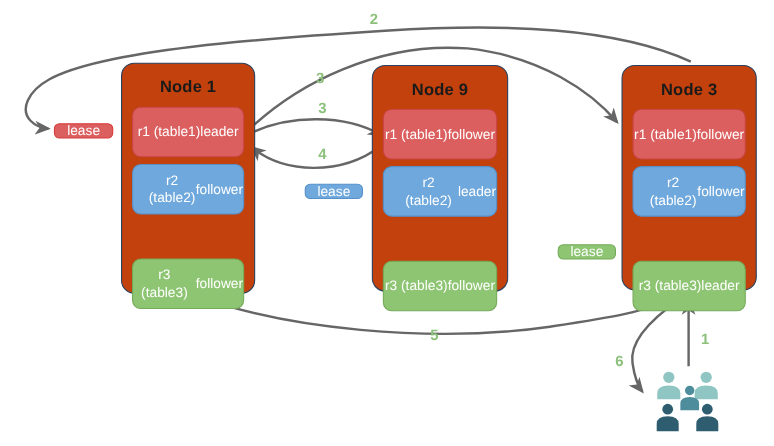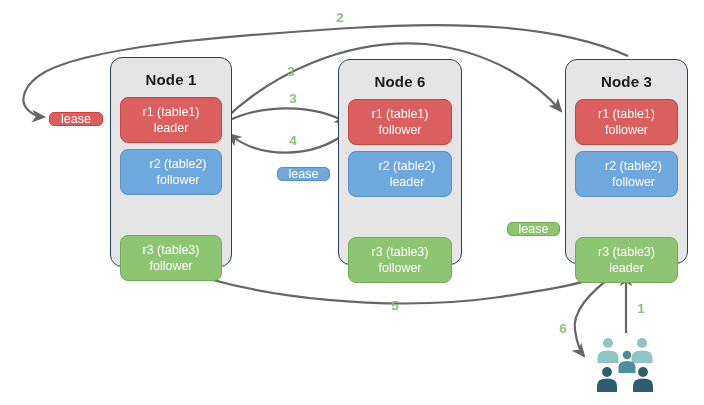--- a/index.html
+++ b/index.html
@@ -6,30 +6,30 @@
   .stage{
     position:relative;width:704px;height:405px;background:#fff;overflow:hidden;
     font-family:"Liberation Sans", sans-serif;
   }
   svg.layer{position:absolute;left:0;top:0;width:704px;height:405px;pointer-events:none;}
   svg.layer path.arrow{stroke:var(--arrow);stroke-width:2.2;fill:none;}
   #ah path{fill:var(--arrow);stroke:none;}
   .p-light{fill:var(--users_light);} .p-mid{fill:var(--users_mid);} .p-dark{fill:var(--users_dark);}
 
   .node{
-    position:absolute;background:#e5e5e5;border:1.6px solid var(--node_border);
+    position:absolute;background:#c2410c;border:1.6px solid var(--node_border);
     border-radius:12px;box-sizing:border-box;
   }
   .node-title{
     position:absolute;left:0;right:0;top:13px;text-align:center;
     font-weight:bold;font-size:15px;color:#1a1a1a;letter-spacing:.2px;
   }
   .replica{
     position:absolute;left:9px;right:9px;height:46px;border-radius:8px;
-    display:flex;flex-direction:column;align-items:center;justify-content:center;
+    display:flex;flex-direction:row;align-items:center;justify-content:center;
     color:#fff;font-size:12.5px;line-height:1.3;box-sizing:border-box;text-align:center;
   }
   .replica.red{background:var(--replica_red);border:1.5px solid var(--replica_red_border);}
   .replica.blue{background:var(--replica_blue);border:1.5px solid var(--replica_blue_border);}
   .replica.green{background:var(--replica_green);border:1.5px solid var(--replica_green_border);margin-top:28px;}
   .r1{top:39px;} .r2{top:91px;padding-left:14px;} .r3{top:149px;}
 
   .lease{
     position:absolute;height:14px;border-radius:5px;color:#fff;font-size:12.5px;
     display:flex;align-items:center;justify-content:center;box-sizing:border-box;
@@ -93,21 +93,21 @@
       <span>r2 (table2)</span>
       <span>follower</span>
     </div>
     <div class="replica green r3">
       <span>r3 (table3)</span>
       <span>follower</span>
     </div>
   </div>
 
   <div class="node" style="left:338px;top:59px;width:124px;height:206px;">
-    <div class="node-title">Node 6</div>
+    <div class="node-title">Node 9</div>
     <div class="replica red r1">
       <span>r1 (table1)</span>
       <span>follower</span>
     </div>
     <div class="replica blue r2">
       <span>r2 (table2)</span>
       <span>leader</span>
     </div>
     <div class="replica green r3">
       <span>r3 (table3)</span>

